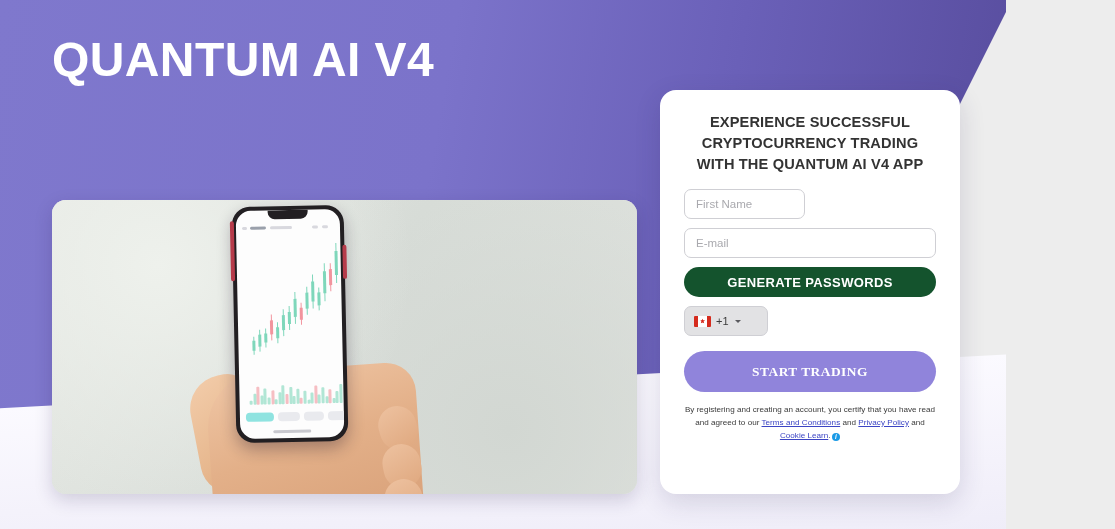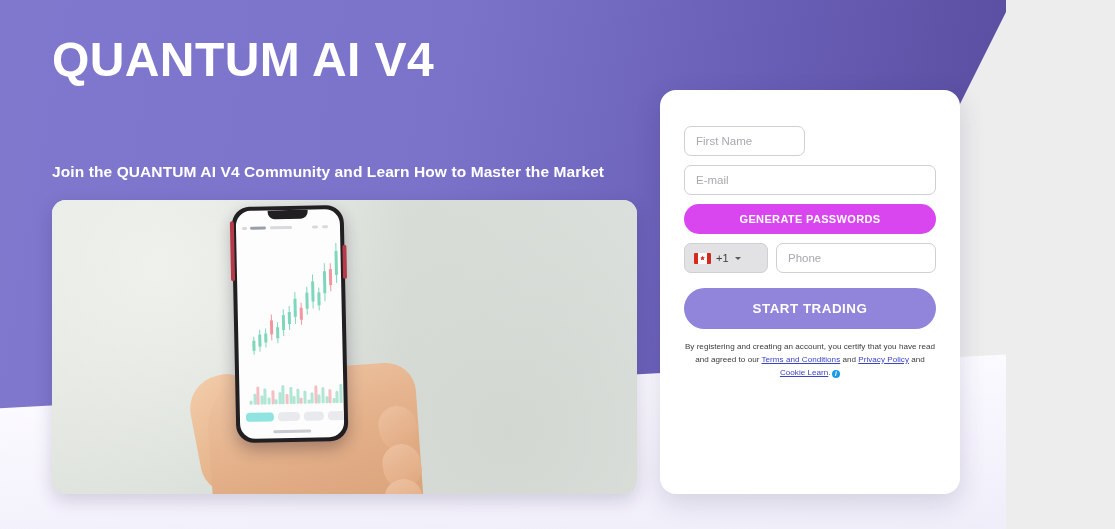--- a/index.html
+++ b/index.html
@@ -265,23 +265,23 @@
     outline: none;
   }
   .field::placeholder { color: #a9a9ae; }
   .half { width: 121px; flex: 0 0 121px; }
 
   .gen-btn {
     flex: 1;
     height: 30px;
     border: none;
     border-radius: 15px;
-    background: #d946ef;
+    background: #14532d;
     color: #ffffff;
-    font-size: 11px;
+    font-size: 13px;
     font-weight: bold;
     letter-spacing: 0.35px;
     font-family: "Liberation Sans", sans-serif;
     cursor: pointer;
   }
 
   .phone-row { display: flex; gap: 8px; margin-bottom: 9px; }
   .cc-select {
     flex: 0 0 84px;
     height: 30px;
@@ -323,21 +323,21 @@
     width: 100%;
     height: 41px;
     margin-top: 6px;
     border: none;
     border-radius: 21px;
     background: #9084db;
     color: #ffffff;
     font-size: 13.4px;
     font-weight: bold;
     letter-spacing: 0.5px;
-    font-family: Liberation Sans, sans-serif;
+    font-family: Liberation Serif, serif;
     cursor: pointer;
   }
 
   .disclaimer {
     margin-top: 12px;
     font-size: 8.1px;
     line-height: 1.58;
     color: #3a3a3a;
     text-align: center;
     letter-spacing: 0.02px;
@@ -364,21 +364,20 @@
 <body>
 
 <div class="page">
 
   <div class="gray-right"></div>
   <div class="purple-panel"></div>
   <div class="purple-lower-cut"></div>
   <div class="white-diagonal"></div>
 
   <h1 class="hero-title">QUANTUM AI V4</h1>
-  <div class="hero-sub">Join the QUANTUM AI V4 Community and Learn How to Master the Market</div>
 
   <div class="photo-card">
     <div class="photo-bg-blur"></div>
     <div class="thumb"></div>
     <div class="hand"></div>
     <div class="finger f1"></div>
     <div class="finger f2"></div>
     <div class="finger f3"></div>
 
     <div class="phone">
@@ -476,20 +475,21 @@
             <span class="sb2"></span>
             <span class="sb3"></span>
             <span class="sb4"></span>
         </div>
         <div class="home-ind"></div>
       </div>
     </div>
   </div>
 
   <div class="signup-card">
+    <div class="card-title">EXPERIENCE SUCCESSFUL CRYPTOCURRENCY TRADING WITH THE QUANTUM AI V4 APP</div>
 
     <div class="form">
       <div class="row">
         <input class="field half" type="text" placeholder="First Name" style="">
       </div>
 
       <div class="row">
         <input class="field" type="text" placeholder="E-mail" style="">
       </div>
 
@@ -497,21 +497,20 @@
         <button class="gen-btn">GENERATE PASSWORDS</button>
       </div>
 
 
       <div class="phone-row">
         <div class="cc-select">
           <span class="flag"></span>
           <span class="cc-text">+1</span>
           <span class="caret"></span>
         </div>
-        <input class="field" type="text" placeholder="Phone" style="">
       </div>
 
       <button class="start-btn">START TRADING</button>
 
       <div class="disclaimer">
         <span>By registering and creating an account, you certify that you have read and agreed to our </span><a href="#">Terms and Conditions</a><span> and </span><a href="#">Privacy Policy</a><span> and </span><a href="#">Cookie Learn</a><span>.</span><span class="info-icon">i</span>
       </div>
     </div>
   </div>
 

